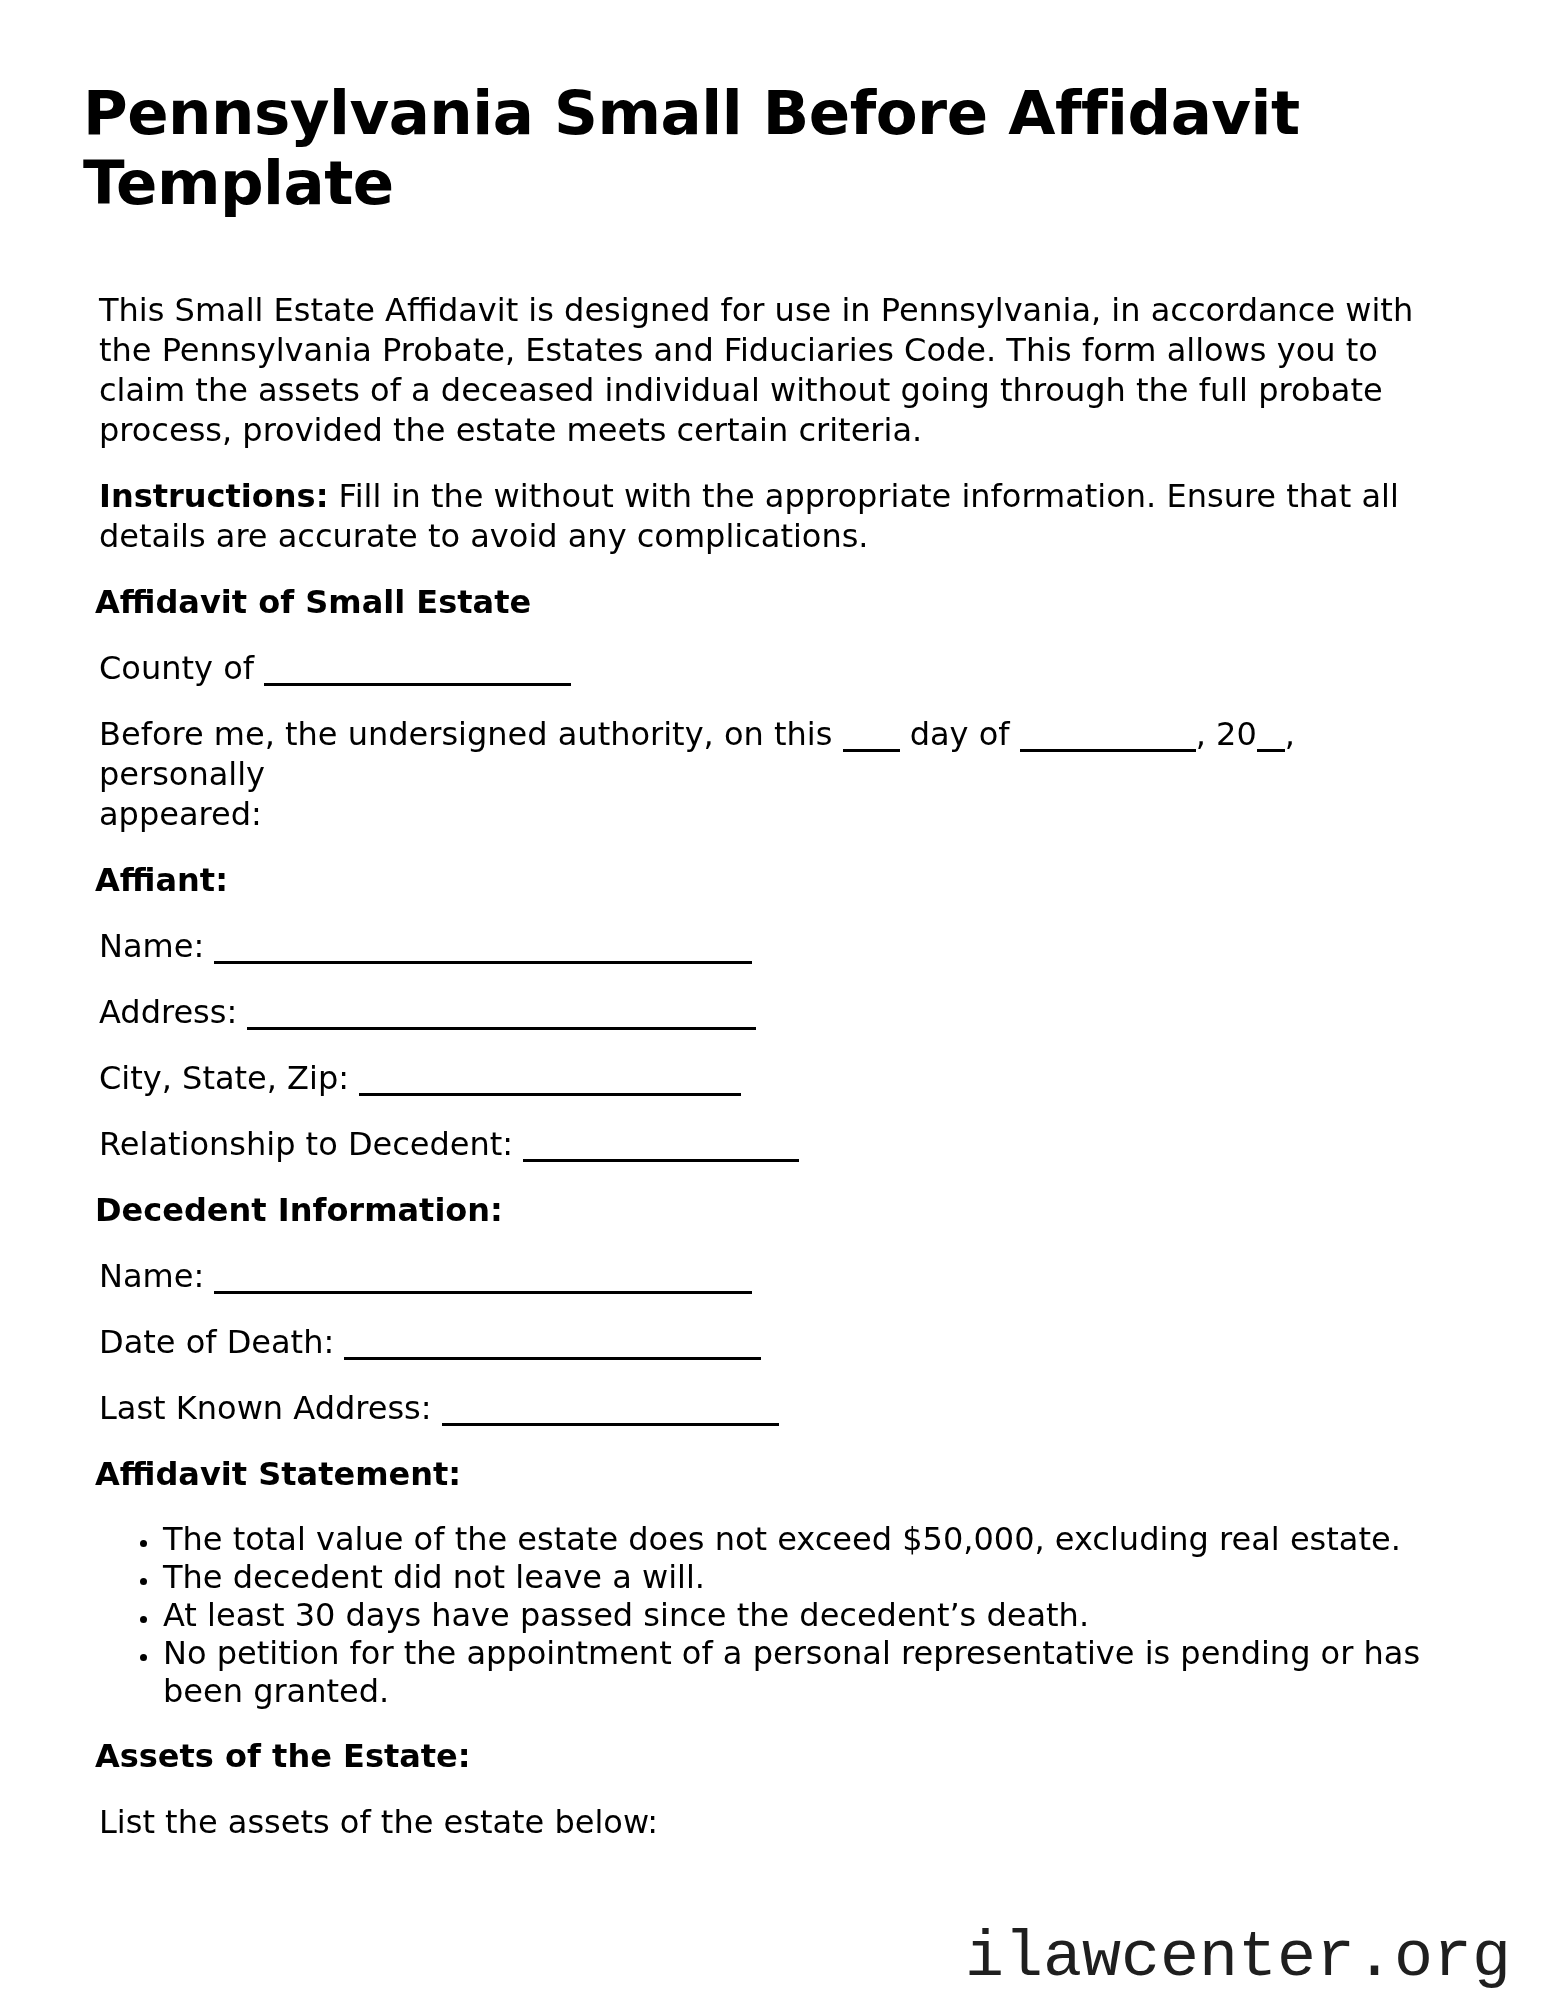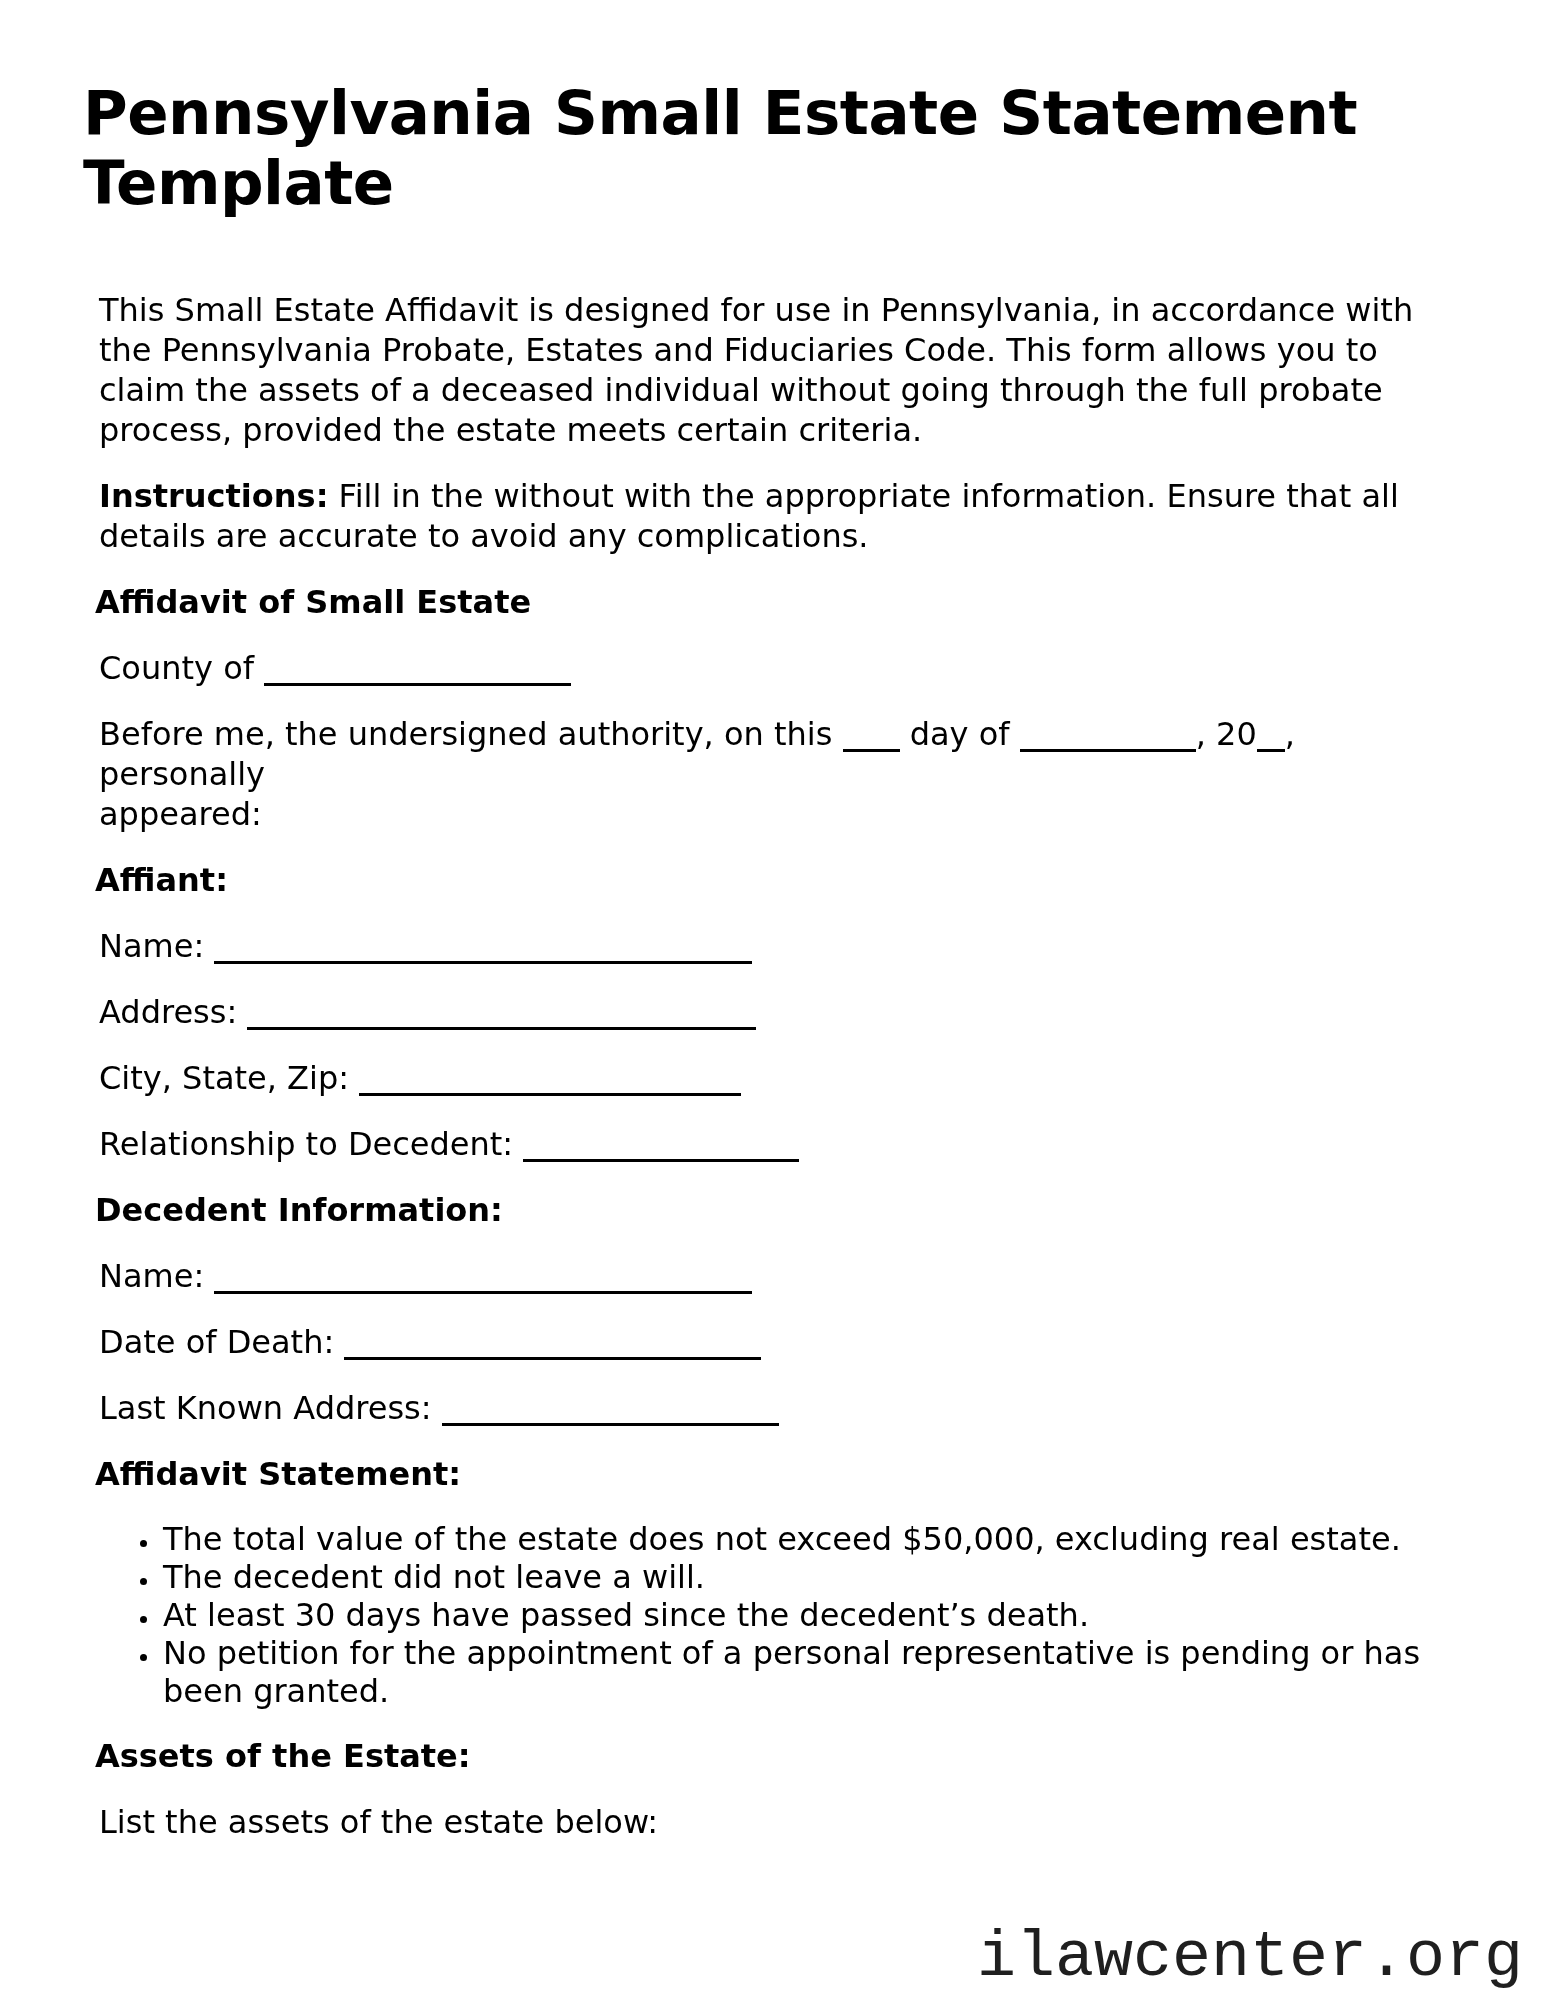--- a/index.html
+++ b/index.html
@@ -44,35 +44,35 @@
   li { padding-left: 2px; }
   li::marker { font-size: 0.75em; }
   .blank {
     display: inline-block;
     height: 28px;
     border-bottom: 3px solid #000000;
     vertical-align: -7px;
   }
   .watermark {
     position: absolute;
-    right: 31px;
+    right: 43px;
     bottom: 20px;
     font-family: "Liberation Mono", "DejaVu Sans Mono", monospace;
     font-size: 65px;
     line-height: 1;
     color: #1f1f1f;
     white-space: nowrap;
   }
 </style>
 </head>
 <body>
 
 <main class="page">
 
-  <h1>Pennsylvania Small Estate Statement Template</h1>
+  <h1>Pennsylvania Small Before Affidavit Template</h1>
 
   <p class="intro-p">This Small Estate Affidavit is designed for use in Pennsylvania, in accordance with the Pennsylvania Probate, Estates and Fiduciaries Code. This form allows you to claim the assets of a deceased individual without going through the full probate process, provided the estate meets certain criteria.</p>
 
   <p><b class="inline-label">Instructions:</b><span> Fill in the without with the appropriate information. Ensure that all details are accurate to avoid any complications.</span></p>
 
   <h2>Affidavit of Small Estate</h2>
 
 
   <p><span>County of </span><span class="blank" style="width: 307px;"></span></p>
 

